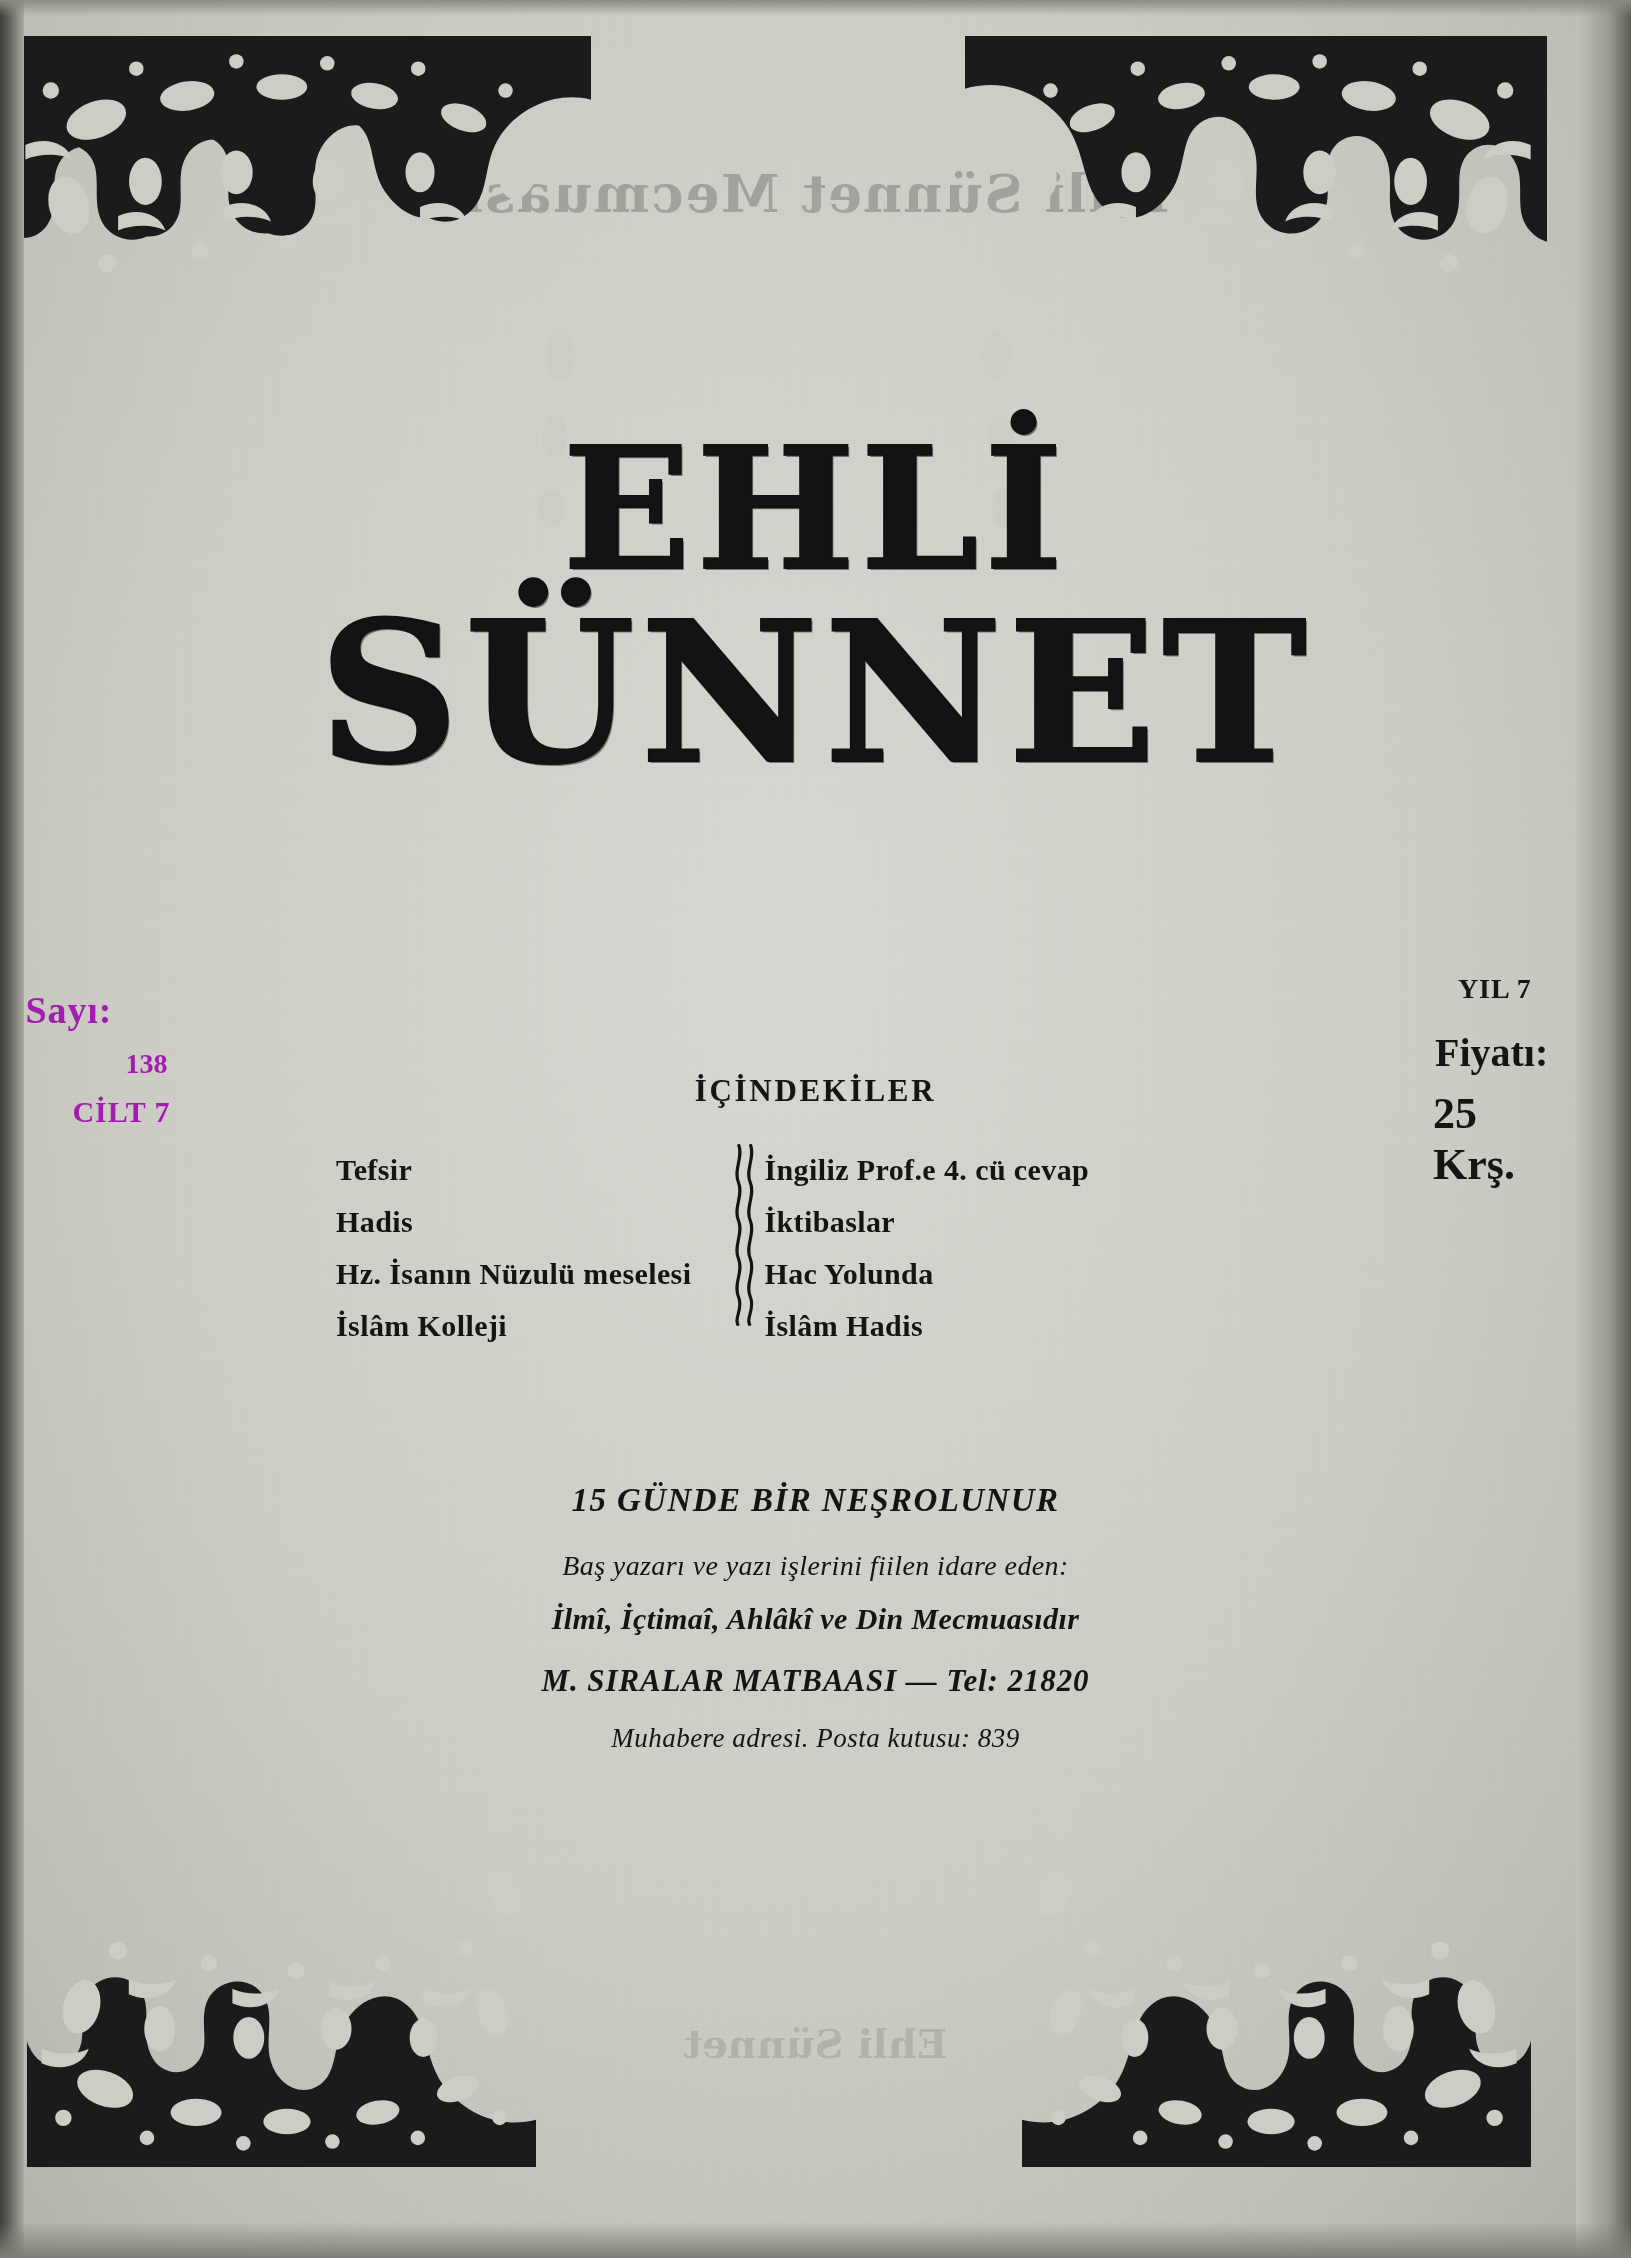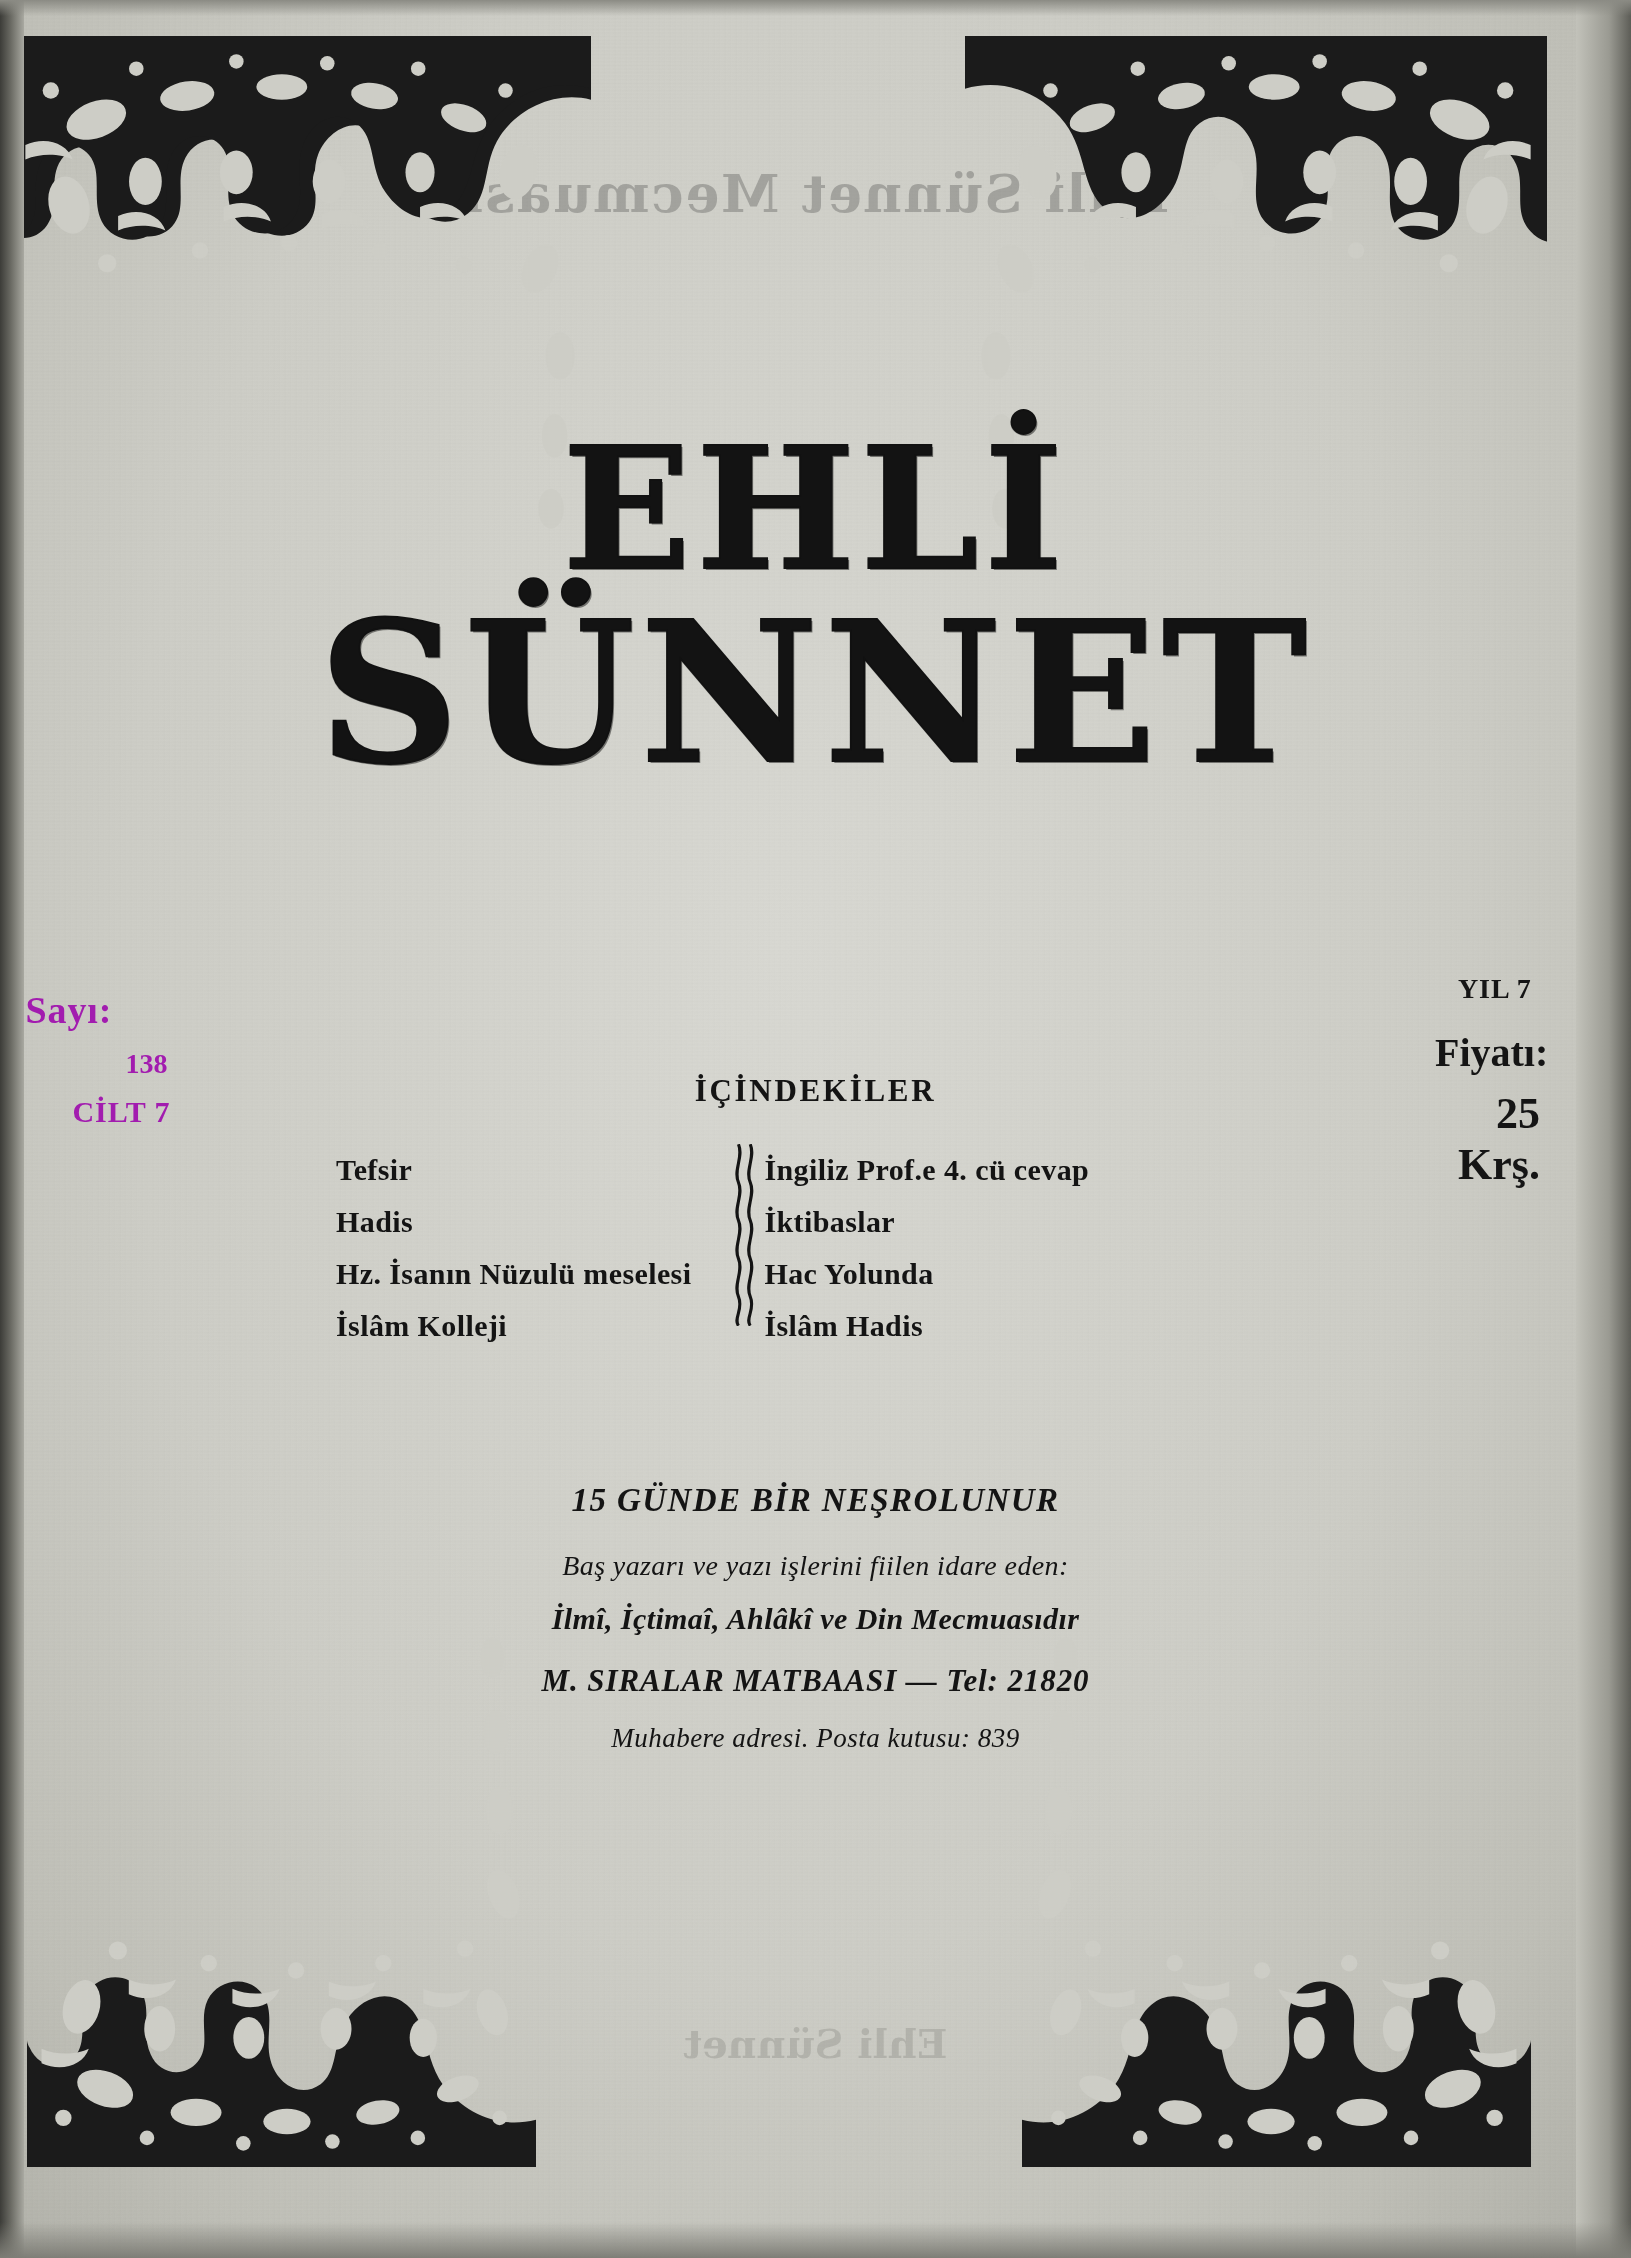--- a/index.html
+++ b/index.html
@@ -104,21 +104,21 @@
     position: absolute;
     right: 91px;
     top: 973px;
     width: 309px;
     text-align: left;
     color: #151515;
     font-weight: 700;
   }
   .meta-right .yil { font-size: 28px; letter-spacing: 0.9px; padding-left: 227px;}
   .meta-right .fiyati { font-size: 40px; margin-top: 23.6px; padding-left: 204px;}
-  .meta-right .price { font-size: 44px; margin-top: 12.7px; padding-left: 202px; text-align: right;}
+  .meta-right .price { font-size: 44px; margin-top: 12.7px; padding-left: 202px;}
 
   .toc-heading {
     position: absolute;
     left: 0; right: 0;
     top: 1073px;
     text-align: center;
     font-size: 31px;
     font-weight: 700;
     letter-spacing: 2.7px;
     color: #141414;

